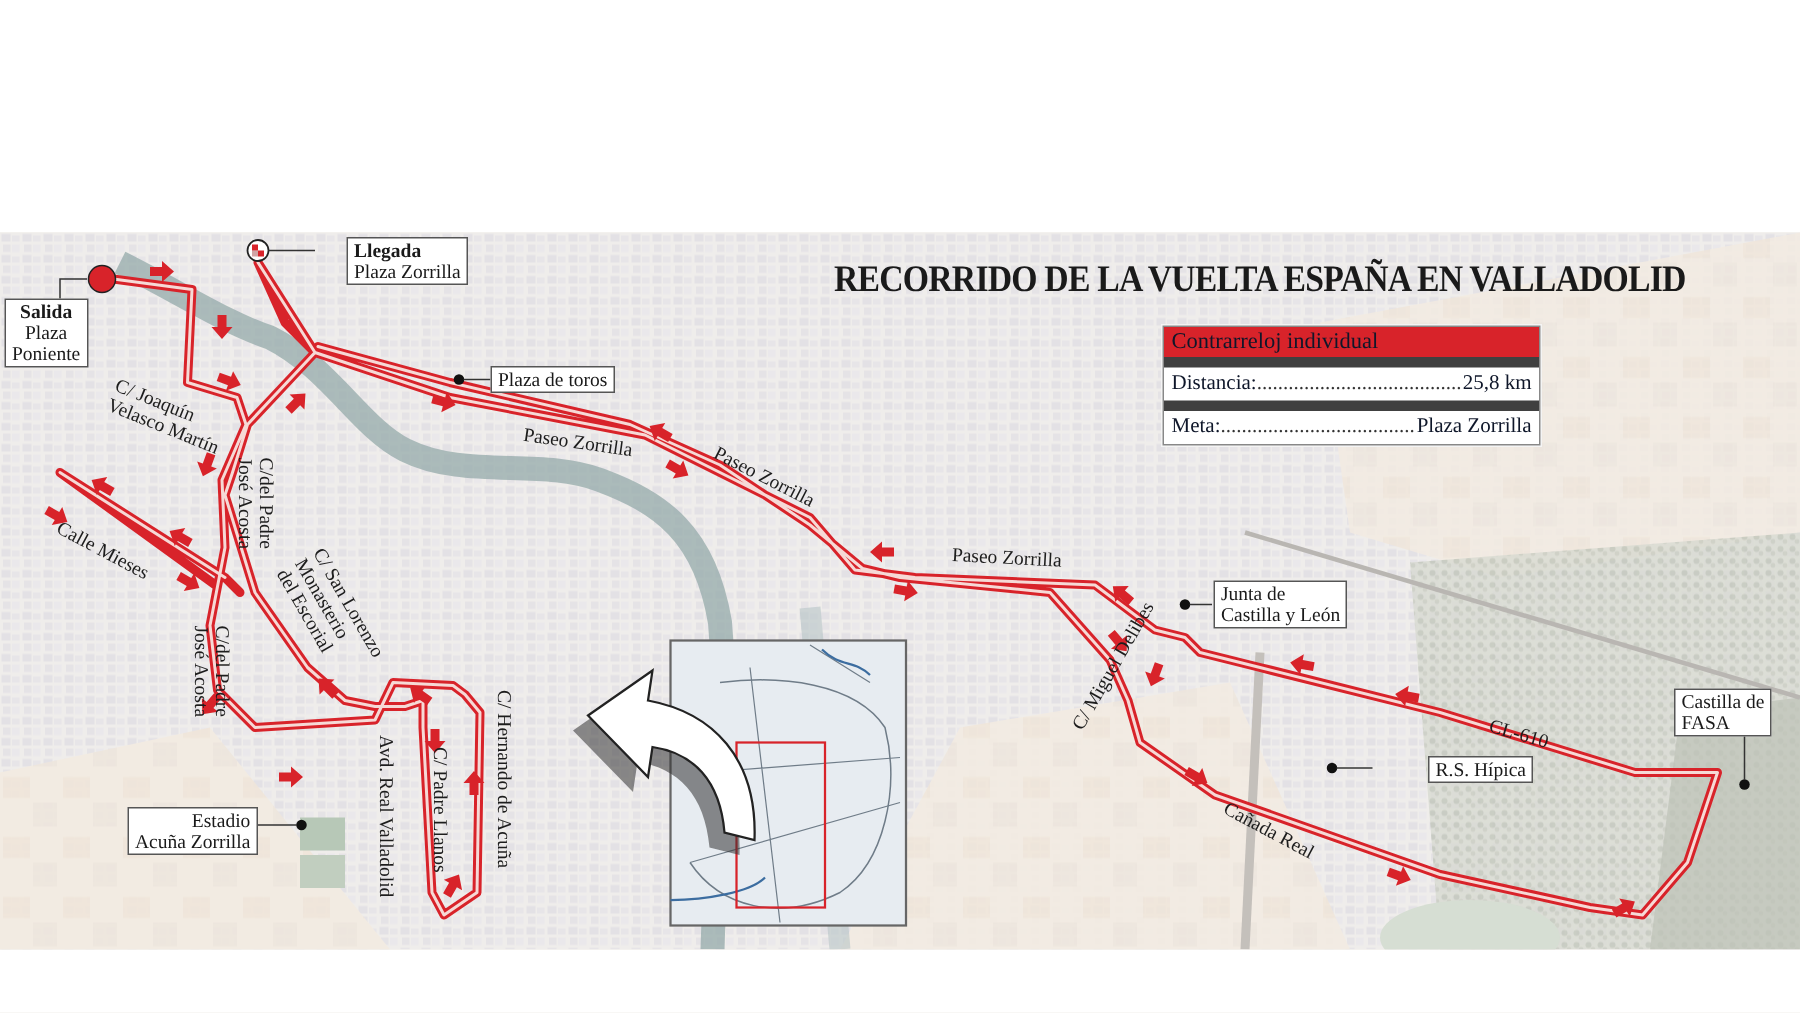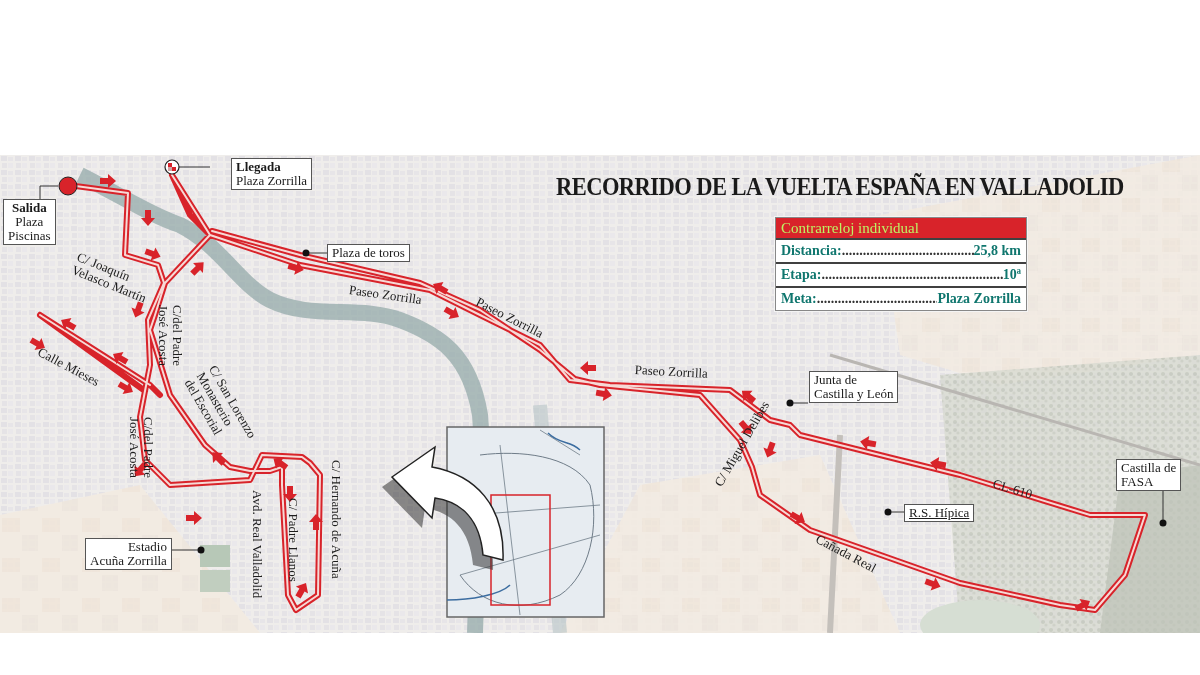--- a/index.html
+++ b/index.html
@@ -9,23 +9,23 @@
          background:#ece8e2; }
   #map svg.base { position:absolute; left:0; top:0; }
   .label { position:absolute; color:#1d1d1d; font-size:13px; line-height:14px; white-space:nowrap; }
   .box-label { position:absolute; background:#ffffff; border:1px solid #555; padding:1px 4px;
                font-size:13px; line-height:14px; color:#1a1a1a; white-space:nowrap; }
   .box-label b { font-weight:bold; }
   .title { position:absolute; left:556px; top:18px; font-size:25px; font-weight:bold; color:#1a1a1a;
            letter-spacing:-0.6px; transform:scaleX(0.9); transform-origin:left top; white-space:nowrap; }
   .infobox { position:absolute; left:775px; top:62px; width:250px; background:#ffffff;
              border:1px solid #888; box-shadow:0 0 0 1px #f4f4f4; }
-  .infobox .hdr { background:#d8232a; color:#bef264; font-size:15px; line-height:18px; padding:1px 5px; }
-  .infobox .row { display:flex; font-size:14px; line-height:20px; padding:1px 5px; border-top:2px solid #404040;
-                  color:#0f766e;font-weight:bold; }
+  .infobox .hdr { background:#d8232a; color:#0f172a; font-size:15px; line-height:18px; padding:1px 5px; }
+  .infobox .row { display:flex; font-size:14px; line-height:20px; padding:1px 5px; border-top:7px solid #404040;
+                  color:#0f172a; }
   .infobox .row .k { white-space:nowrap; }
   .infobox .row .dots { flex:1; overflow:hidden; white-space:nowrap; color:#333; }
   .infobox .row .dots::after { content:"............................................................................................"; }
   .infobox .row .v { white-space:nowrap; }
   .rot { transform-origin:left top; }
 </style>
 </head>
 <body>
 
 <div id="map">
@@ -150,47 +150,42 @@
   <div class="title">RECORRIDO DE LA VUELTA ESPAÑA EN VALLADOLID</div>
 
   <div class="infobox">
     <div class="hdr">Contrarreloj individual</div>
     <div class="row">
         <span class="k">Distancia:</span>
         <span class="dots"></span>
         <span class="v">25,8 km</span>
       </div>
     <div class="row">
-        <span class="k">Etapa:</span>
-        <span class="dots"></span>
-        <span class="v">10ª</span>
-      </div>
-    <div class="row">
         <span class="k">Meta:</span>
         <span class="dots"></span>
         <span class="v">Plaza Zorrilla</span>
       </div>
   </div>
 
   <div class="box-label" style="left:3px;top:44px;text-align:center;">
     <b>Salida</b><br>
     <span>Plaza</span><br>
-    <span>Piscinas</span>
+    <span>Poniente</span>
   </div>
   <div class="box-label" style="left:212px;top:3px;margin-left:19px;">
     <b>Llegada</b><br>
     <span>Plaza Zorrilla</span>
   </div>
 
   <div class="box-label" style="left:327px;top:89px;">Plaza de toros</div>
-  <div class="box-label" style="left:809px;top:216px;">
+  <div class="box-label" style="left:809px;top:232px;">
     <span>Junta de</span><br>
     <span>Castilla y León</span>
   </div>
-  <div class="box-label" style="left:904px;top:349px;text-decoration:underline;">R.S. Hípica</div>
+  <div class="box-label" style="left:952px;top:349px;">R.S. Hípica</div>
   <div class="box-label" style="left:1116px;top:304px;">
     <span>Castilla de</span><br>
     <span>FASA</span>
   </div>
   <div class="box-label" style="left:85px;top:383px;text-align:right;">
     <span>Estadio</span><br>
     <span>Acuña Zorrilla</span>
   </div>
 
   <div class="label rot" style="left:80px;top:95px;transform:rotate(22deg);">

